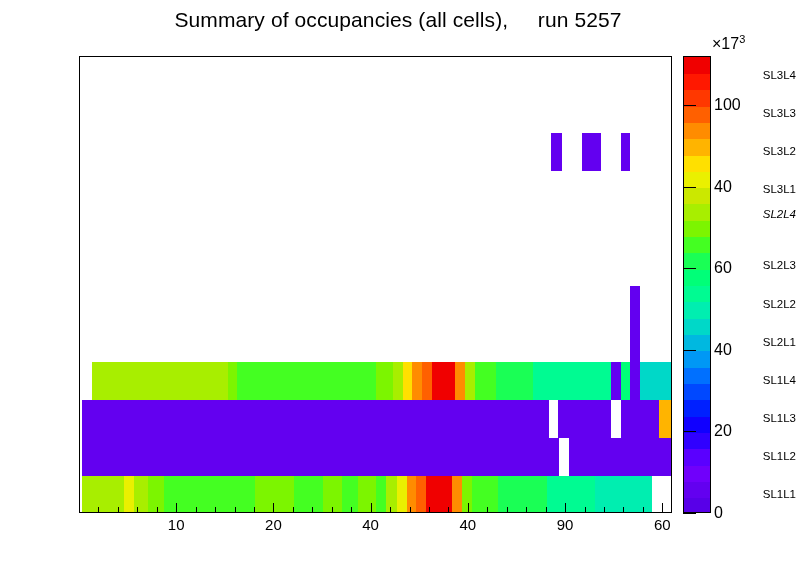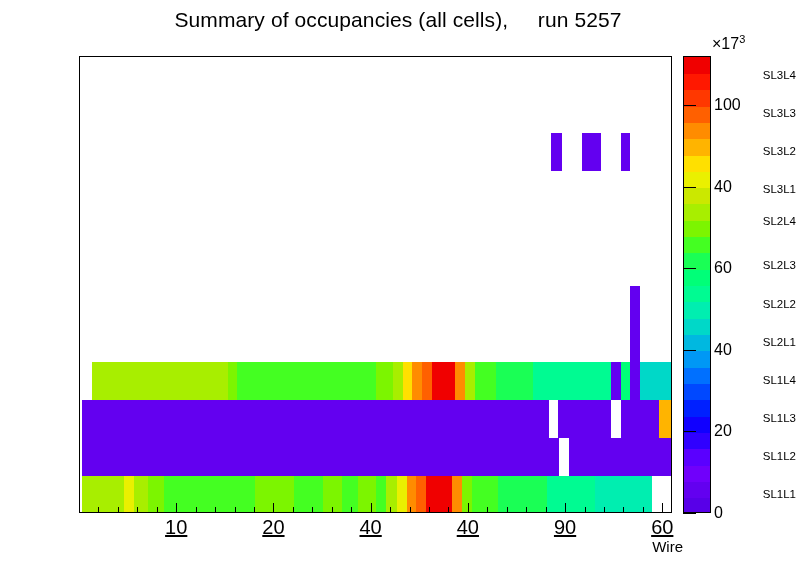--- a/index.html
+++ b/index.html
@@ -47,24 +47,23 @@
   .xtick{
     position:absolute;top:503px;width:0;height:10px;
     border-left:1.6px solid #000;
   }
   .xtickminor{
     position:absolute;top:507px;width:0;height:6px;
     border-left:1.4px solid #000;
   }
   .xlabel{
     position:absolute;top:516px;
-    font-size:20px;color:#000;
+    font-size:15px;color:#000;
     transform:translateX(-50%);
     white-space:nowrap;
-    text-decoration:underline;
   }
   #xtitle{
     position:absolute;left:0;top:538px;width:683px;
     text-align:right;font-size:15px;color:#000;
   }
 
   
   #palette{
     position:absolute;left:683px;top:56px;
     width:28px;height:457px;
@@ -102,21 +101,21 @@
       <div class="ylabel" style="top: 417.792px;">SL1L3</div>
       <div class="ytick" style="top: 379.708px;"></div>
       <div class="ylabel" style="top: 379.708px;">SL1L4</div>
       <div class="ytick" style="top: 341.625px;"></div>
       <div class="ylabel" style="top: 341.625px;">SL2L1</div>
       <div class="ytick" style="top: 303.542px;"></div>
       <div class="ylabel" style="top: 303.542px;">SL2L2</div>
       <div class="ytick" style="top: 265.458px;"></div>
       <div class="ylabel" style="top: 265.458px;">SL2L3</div>
       <div class="ytick" style="top: 227.375px;"></div>
-      <div class="ylabel" style="top: 221px;">SL2L4</div>
+      <div class="ylabel" style="top: 214px; font-style: italic;">SL2L4</div>
       <div class="ytick" style="top: 189.292px;"></div>
       <div class="ylabel" style="top: 189.292px;">SL3L1</div>
       <div class="ytick" style="top: 151.208px;"></div>
       <div class="ylabel" style="top: 151.208px;">SL3L2</div>
       <div class="ytick" style="top: 113.125px;"></div>
       <div class="ylabel" style="top: 113.125px;">SL3L3</div>
       <div class="ytick" style="top: 75.0417px;"></div>
       <div class="ylabel" style="top: 75.0417px; text-align: right;">SL3L4</div>
     </div>
 
@@ -213,21 +212,20 @@
       <div class="xtickminor" style="left: 448.41px;"></div>
       <div class="xtickminor" style="left: 487.295px;"></div>
       <div class="xtickminor" style="left: 506.738px;"></div>
       <div class="xtickminor" style="left: 526.18px;"></div>
       <div class="xtickminor" style="left: 545.623px;"></div>
       <div class="xtickminor" style="left: 584.508px;"></div>
       <div class="xtickminor" style="left: 603.951px;"></div>
       <div class="xtickminor" style="left: 623.393px;"></div>
       <div class="xtickminor" style="left: 642.836px;"></div>
     </div>
-  <div id="xtitle">Wire</div>
 
   <div id="palette">
       <div class="pbox" style="top: 440.679px; height: 16.9214px; background: rgb(88, 0, 232);"></div>
       <div class="pbox" style="top: 424.357px; height: 16.9214px; background: rgb(99, 0, 240);"></div>
       <div class="pbox" style="top: 408.036px; height: 16.9214px; background: rgb(112, 0, 251);"></div>
       <div class="pbox" style="top: 391.714px; height: 16.9214px; background: rgb(90, 0, 255);"></div>
       <div class="pbox" style="top: 375.393px; height: 16.9214px; background: rgb(48, 0, 255);"></div>
       <div class="pbox" style="top: 359.071px; height: 16.9214px; background: rgb(16, 0, 255);"></div>
       <div class="pbox" style="top: 342.75px; height: 16.9214px; background: rgb(0, 32, 255);"></div>
       <div class="pbox" style="top: 326.429px; height: 16.9214px; background: rgb(0, 72, 255);"></div>

